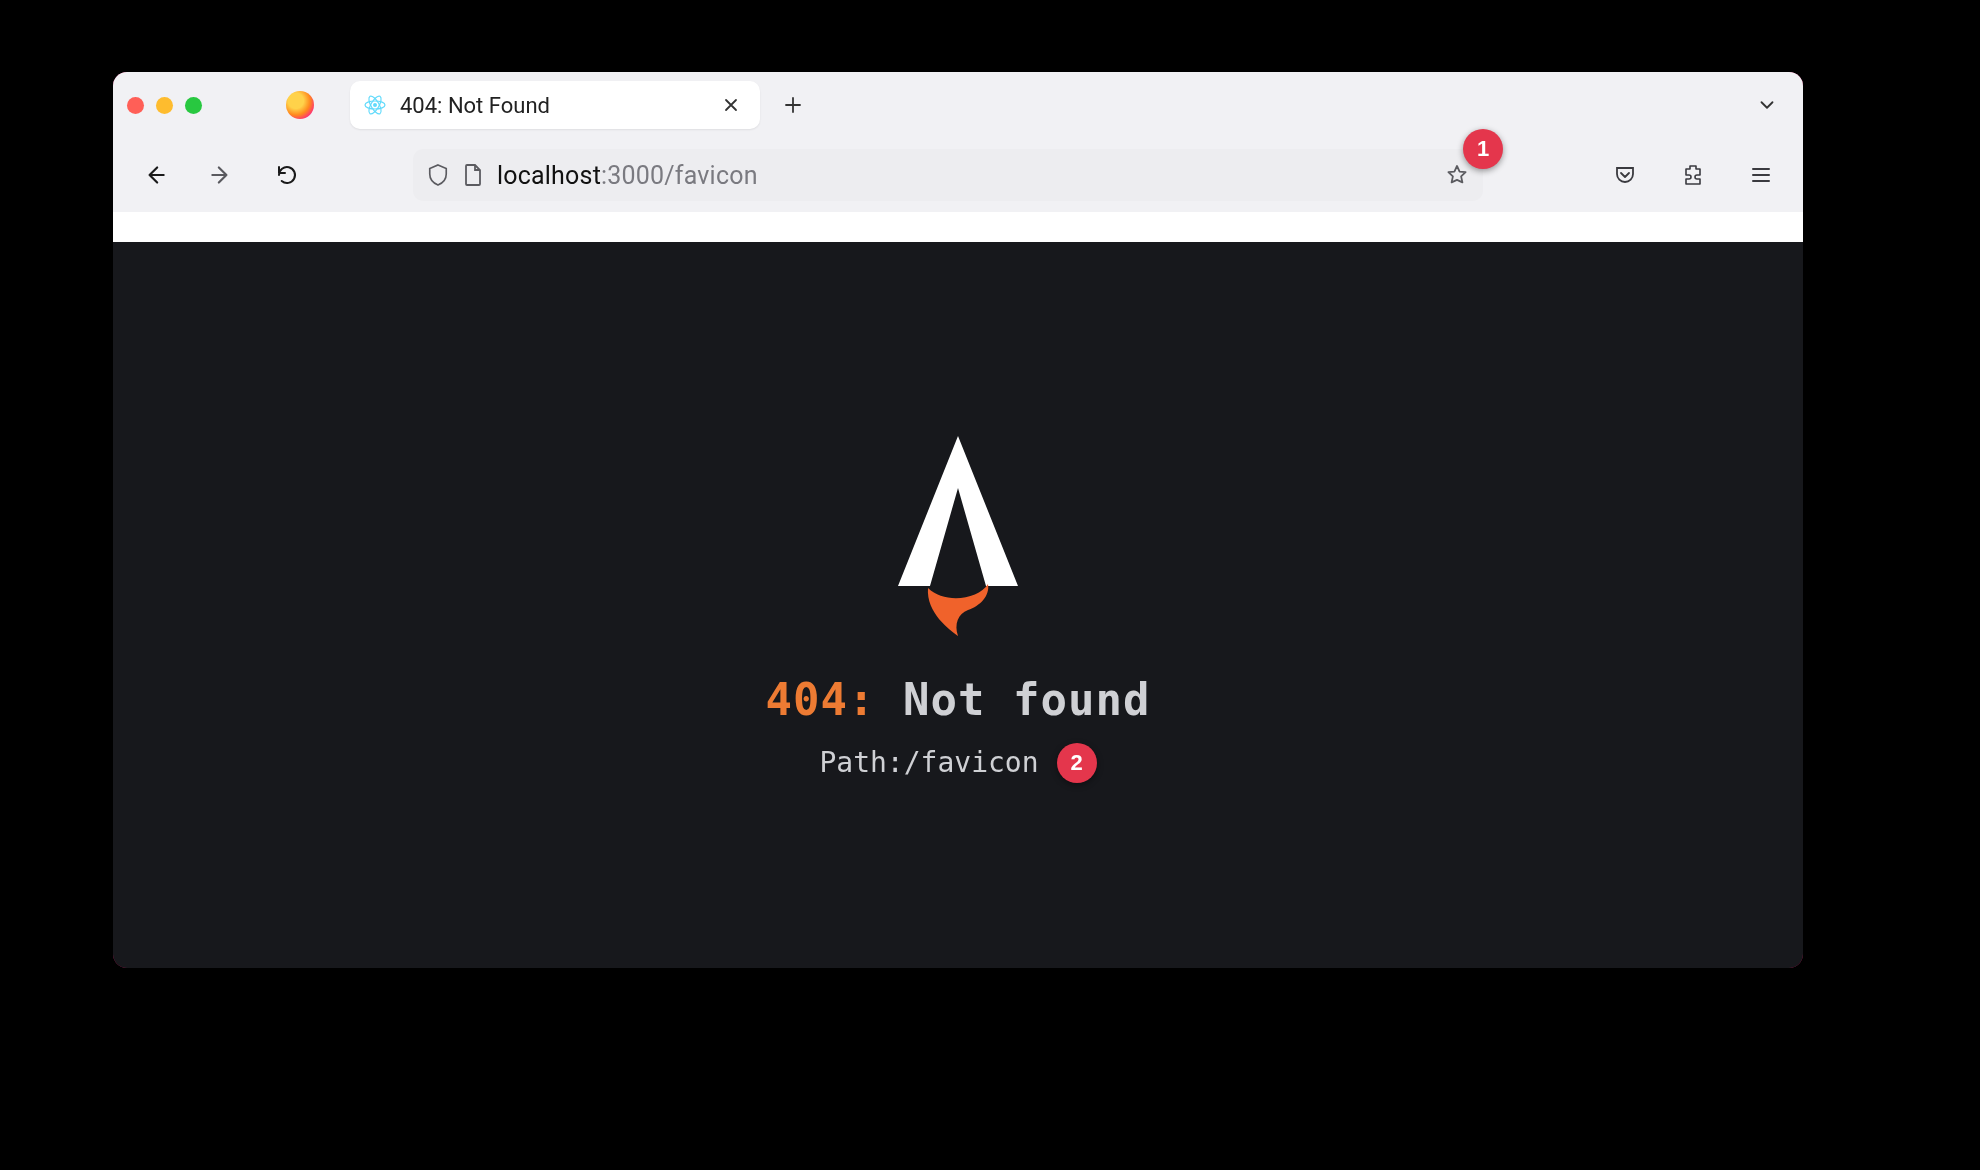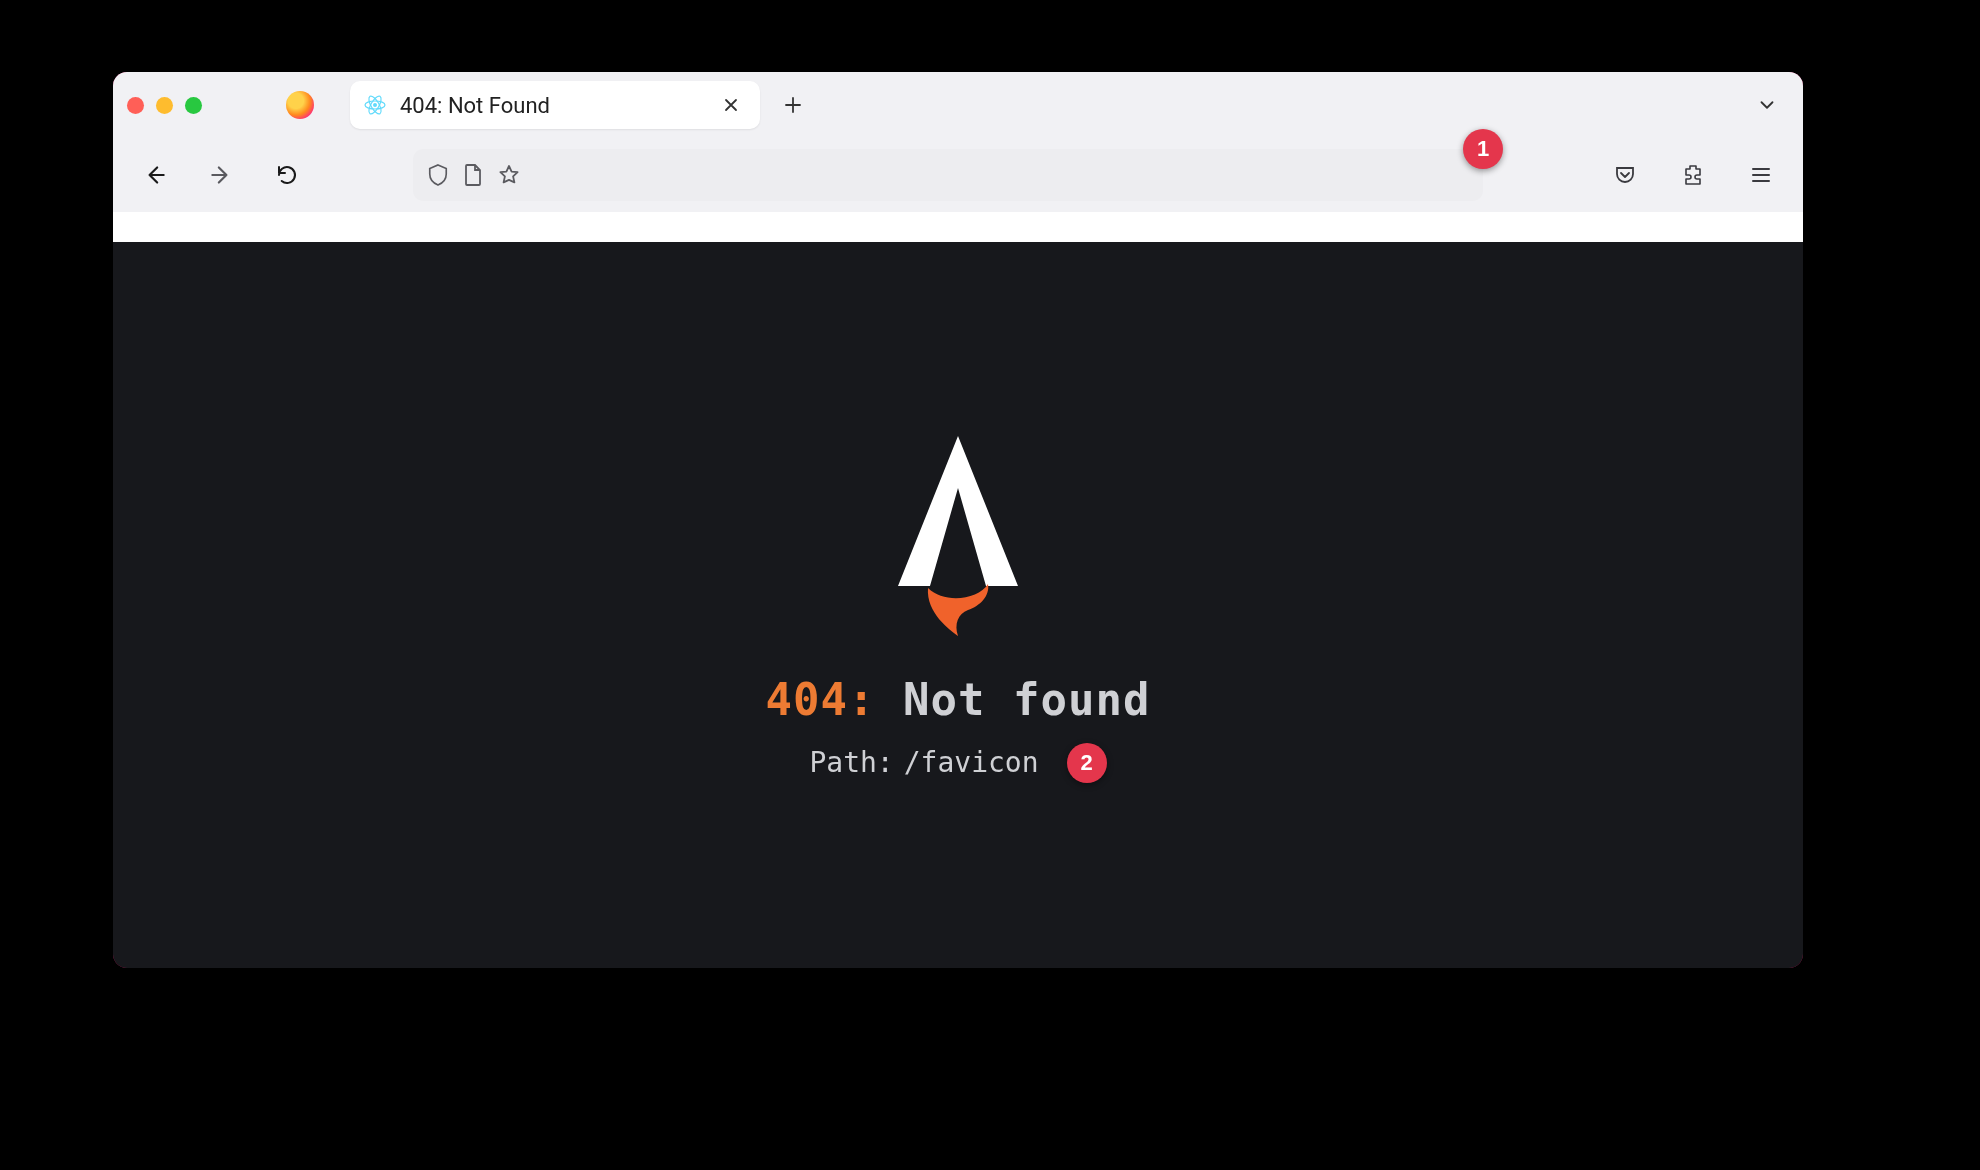--- a/index.html
+++ b/index.html
@@ -108,21 +108,21 @@
     flex-direction:column;
     align-items:center;
     justify-content:center;
     font-family: ui-monospace, "SF Mono", Menlo, Consolas, monospace;
     color:#cfd0d4;
   }
   .astro-logo { width:180px; height:210px; margin-bottom: 36px; }
   .err-line { font-size:44px; font-weight:700; letter-spacing:1px; }
   .err-line .code  { color:#ed7b33;margin-top:25px; }
   .err-line .msg   { color:#cfd0d4; }
-  .path-line { margin-top:18px; font-size:28px; font-weight:500; color:#cfd0d4; display:flex; align-items:center; gap:10px; }
+  .path-line { margin-top:18px; font-size:28px; font-weight:500; color:#cfd0d4; display:flex; align-items:center; gap:0; }
 
   
   .bubble {
     position:absolute;
     width:40px; height:40px;
     border-radius:50%;
     background:#e4364c;
     color:#fff;
     font-weight:700;
     font-size:22px;
@@ -202,20 +202,23 @@
         <svg width="22" height="24" viewBox="0 0 24 26">
             <path d="M12 2l9 4v6c0 6-4 10-9 12C7 22 3 18 3 12V6l9-4z" fill="none" stroke="currentColor" stroke-width="1.8"></path>
           </svg>
       </span>
       <span class="page">
         <svg width="20" height="24" viewBox="0 0 20 24">
             <path d="M4 2h8l5 5v14a1 1 0 0 1-1 1H4a1 1 0 0 1-1-1V3a1 1 0 0 1 1-1z" fill="none" stroke="currentColor" stroke-width="1.8"></path>
             <path d="M12 2v5h5" fill="none" stroke="currentColor" stroke-width="1.8"></path>
           </svg>
       </span>
+      <span class="urltext">
+        <span class="host">localhost</span><span class="rest">:3000/favicon</span>
+      </span>
       <span class="star">
         <svg width="24" height="24" viewBox="0 0 24 24">
             <path d="M12 3l2.6 5.6 6 .6-4.5 4.2 1.3 6L12 16.9 6.6 19.4l1.3-6L3.4 9.2l6-.6L12 3z" fill="none" stroke="currentColor" stroke-width="1.8" stroke-linejoin="round"></path>
           </svg>
       </span>
       <div class="bubble" style="right:-20px; top:-20px;">1</div>
     </div>
 
     <div class="right-icons">
       <div class="icon">

